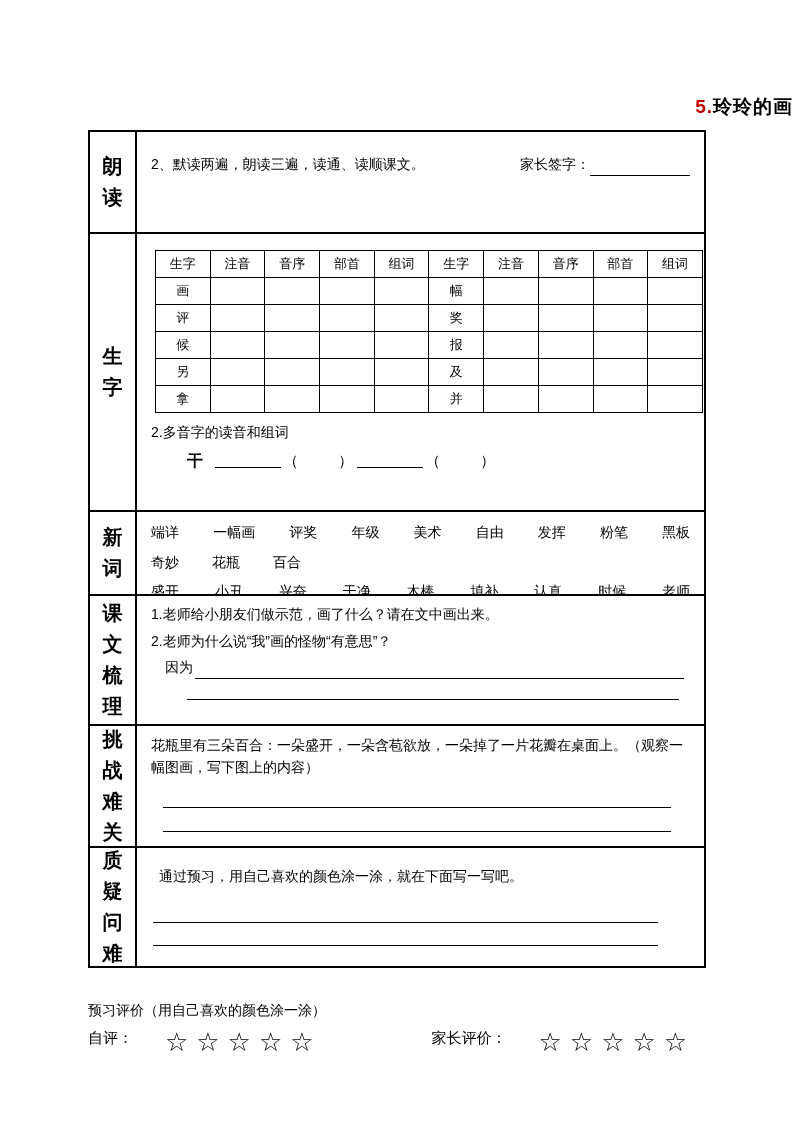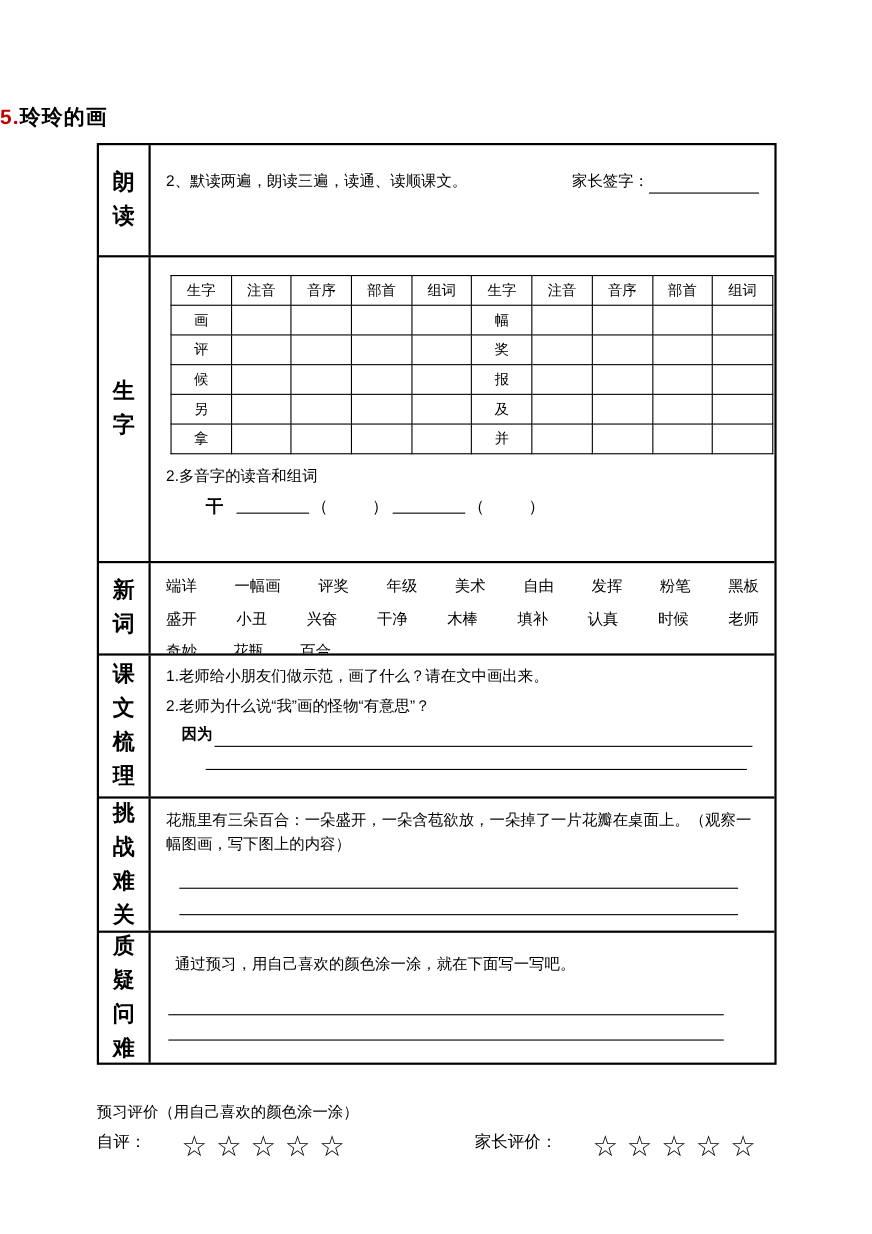--- a/index.html
+++ b/index.html
@@ -6,21 +6,21 @@
   html,body { background:#ffffff; }
   body {
     width:793px; height:1122px;
     font-family:"Liberation Sans","DejaVu Sans",sans-serif;
     color:#000;
   }
   .page { position:relative; width:793px; height:1122px; background:#fff; overflow:hidden; }
 
   .title {
     position:absolute; top:94px; left:0; width:100%;
-    text-align:left; font-size:19px; font-weight:bold; letter-spacing:1px;
+    text-align:right; font-size:19px; font-weight:bold; letter-spacing:1px;
   }
   .title-num { color:#c00000; }
 
   .sheet {
     position:absolute; left:88px; top:130px; width:618px;
     border:2px solid #000;
   }
   .row { display:flex; border-top:2px solid #000; }
   .row:first-child { border-top:none; }
   .row-langdu   { height:100px; }
@@ -67,21 +67,21 @@
 
   
   .row-xinci .content-cell { padding-top:8px; padding-bottom:6px; }
   .word-line { display:flex; margin:2px 0 8px; }
   .word-line.justify { justify-content:space-between; }
   .word-line.left-gap { gap:33px; }
 
   
   .row-kewen .content-cell { padding-top:8px; }
   .kewen-line { margin-bottom:5px; }
-  .answer-row { display:flex; align-items:flex-end; margin:0 6px 0 14px;font-weight:bold; }
+  .answer-row { display:flex; align-items:flex-end; margin:0 6px 0 14px; }
   .answer-row .prefix { white-space:nowrap; }
   .blank-flex { flex:1; border-bottom:1px solid #000; height:16px; margin-left:2px; }
   .blank-long { display:block; border-bottom:1px solid #000; height:21px; width:492px; margin-left:36px; }
 
   
   .row-tiaozhan .content-cell { padding-top:9px; }
   .tz-prompt { margin-bottom:6px; }
   .blank-wide { display:block; border-bottom:1px solid #000; height:24px; width:508px; margin-left:12px; }
 
   
@@ -223,36 +223,36 @@
             <span>端详</span>
             <span>一幅画</span>
             <span>评奖</span>
             <span>年级</span>
             <span>美术</span>
             <span>自由</span>
             <span>发挥</span>
             <span>粉笔</span>
             <span>黑板</span>
           </div>
+        <div class="word-line left-gap">
+            <span>奇妙</span>
+            <span>花瓶</span>
+            <span>百合</span>
+          </div>
         <div class="word-line justify">
             <span>盛开</span>
             <span>小丑</span>
             <span>兴奋</span>
             <span>干净</span>
             <span>木棒</span>
             <span>填补</span>
             <span>认真</span>
             <span>时候</span>
             <span>老师</span>
           </div>
-        <div class="word-line left-gap">
-            <span>奇妙</span>
-            <span>花瓶</span>
-            <span>百合</span>
-          </div>
       </div>
     </div>
 
     <div class="row row-kewen">
       <div class="label-cell">
         <span class="vlabel">课文梳理</span>
       </div>
       <div class="content-cell">
         <p class="kewen-line">1.老师给小朋友们做示范，画了什么？请在文中画出来。</p>
         <p class="kewen-line">2.老师为什么说“我”画的怪物“有意思”？</p>

